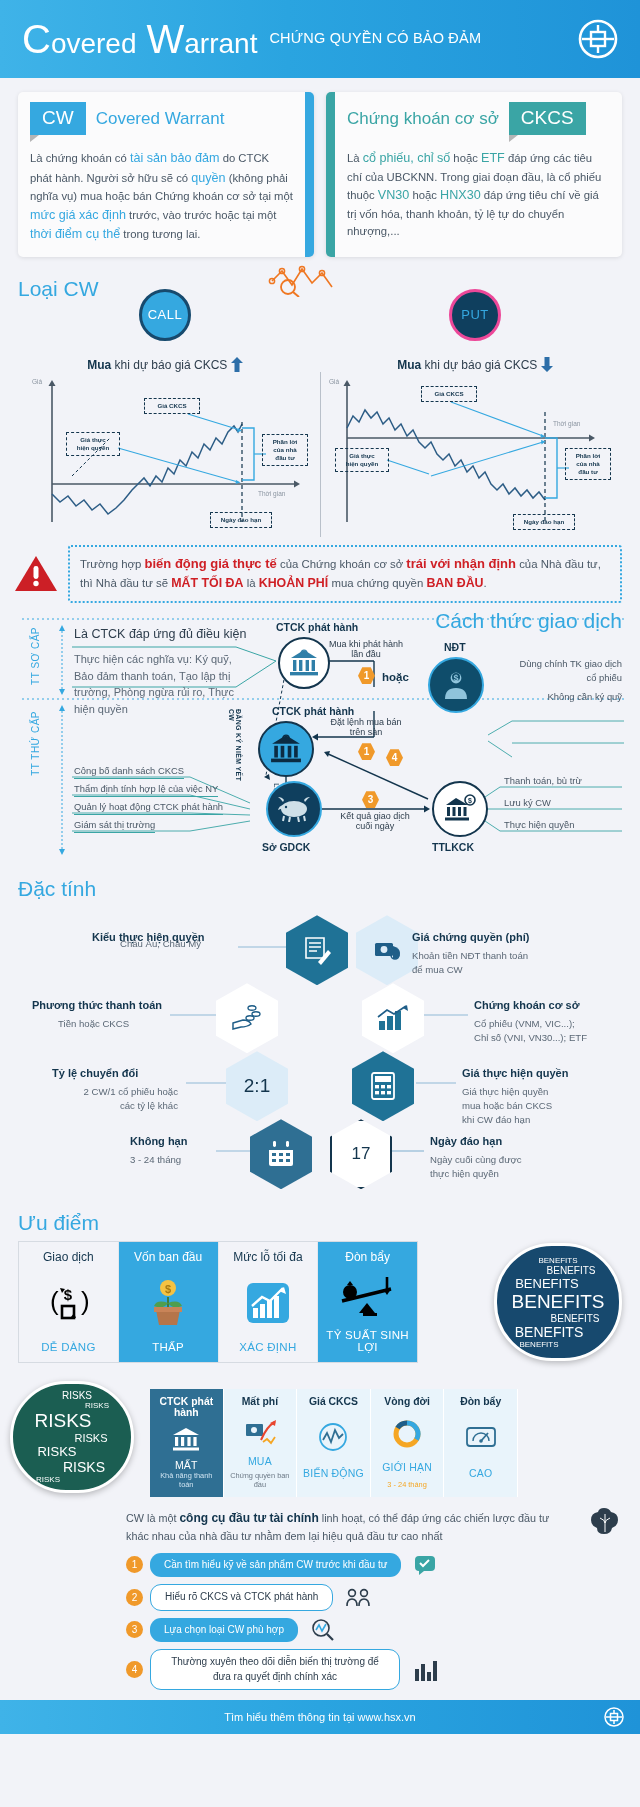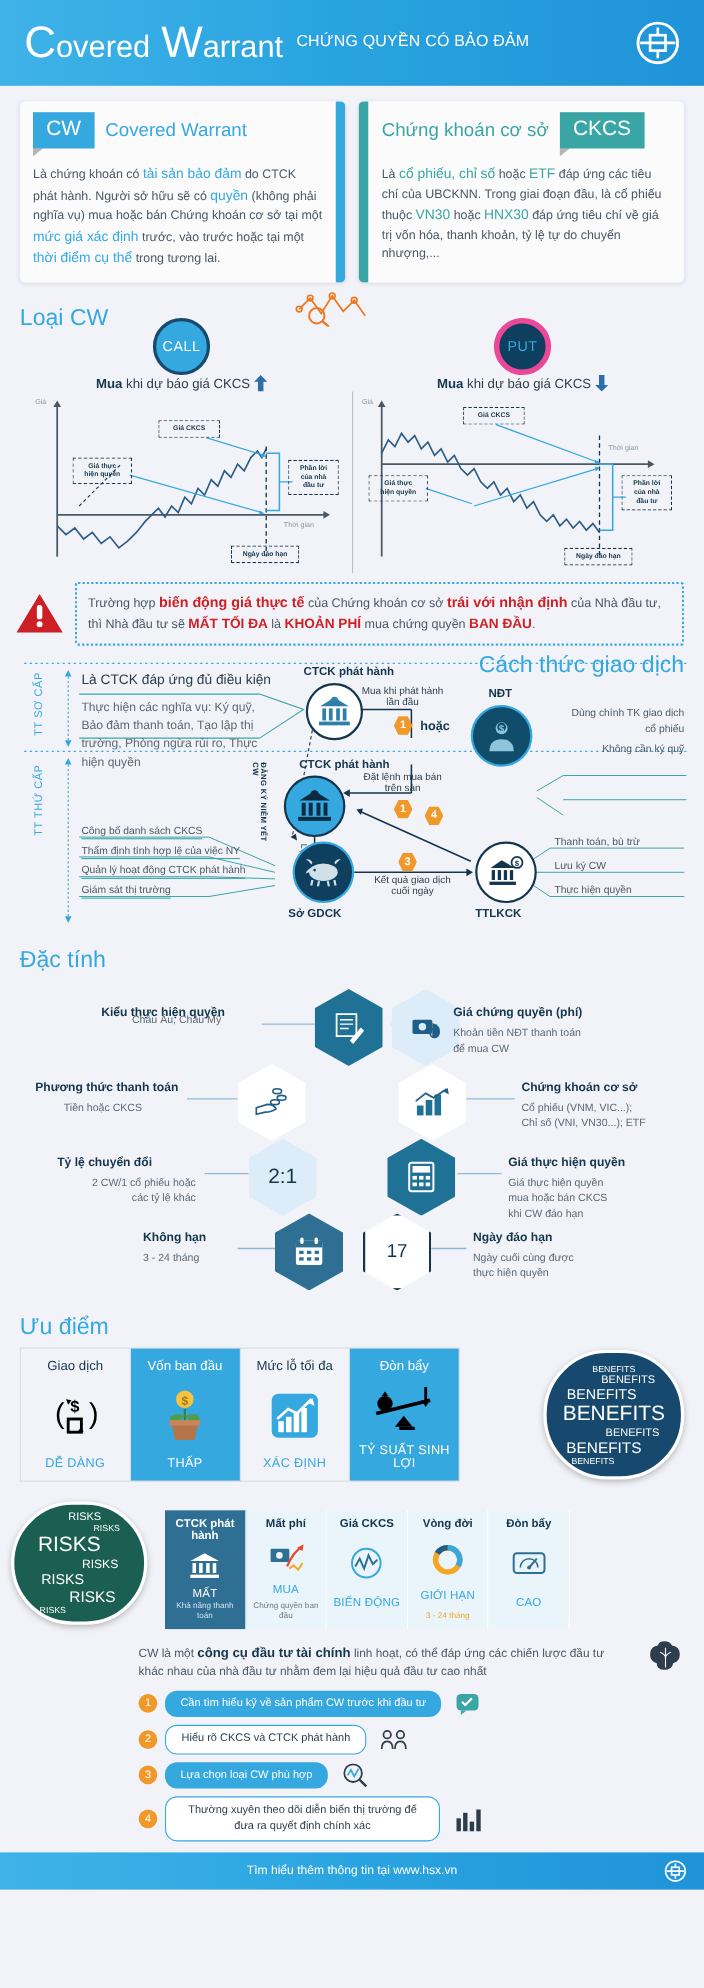--- a/index.html
+++ b/index.html
@@ -60,23 +60,23 @@
 
   
   .loai-wrap { position: relative; padding: 0 10px; }
   .badge-row { display: flex; justify-content: space-around; margin-top: -26px; }
   .badge {
     width: 52px; height: 52px; border-radius: 50%;
     display: flex; align-items: center; justify-content: center;
     font-size: 13px; letter-spacing: .5px;
   }
   .badge.call { background: #35a8e0; border: 3px solid #174a6e; color: #fff; }
-  .badge.put { background: #0f3f5e; border: 5px solid #ec4899; color: #35a8e0; }
+  .badge.put { background: #0f3f5e; border: 3px solid #ec4899; color: #35a8e0; }
   .mua-row { display: flex; }
-  .mua { flex: 1; text-align: center; font-size: 12px; color: #2d3d4c; margin-top: 0; }
+  .mua { flex: 1; text-align: center; font-size: 12px; color: #2d3d4c; margin-top: 16px; }
   .mua b { color: #13354d; }
   .arw { display:inline-block; vertical-align: -3px; }
 
   .charts { display: flex; }
   .chart-cell { flex: 1; position: relative; height: 165px; }
   .chart-cell + .chart-cell { border-left: 1px solid #b9c0ca; }
   .note {
     position: absolute; border: 1.4px dashed #13354d; background: transparent;
     font-size: 6.2px; font-weight: bold; color: #13354d; text-align: center;
     padding: 3px 4px; line-height: 1.3; border-radius: 1px;

